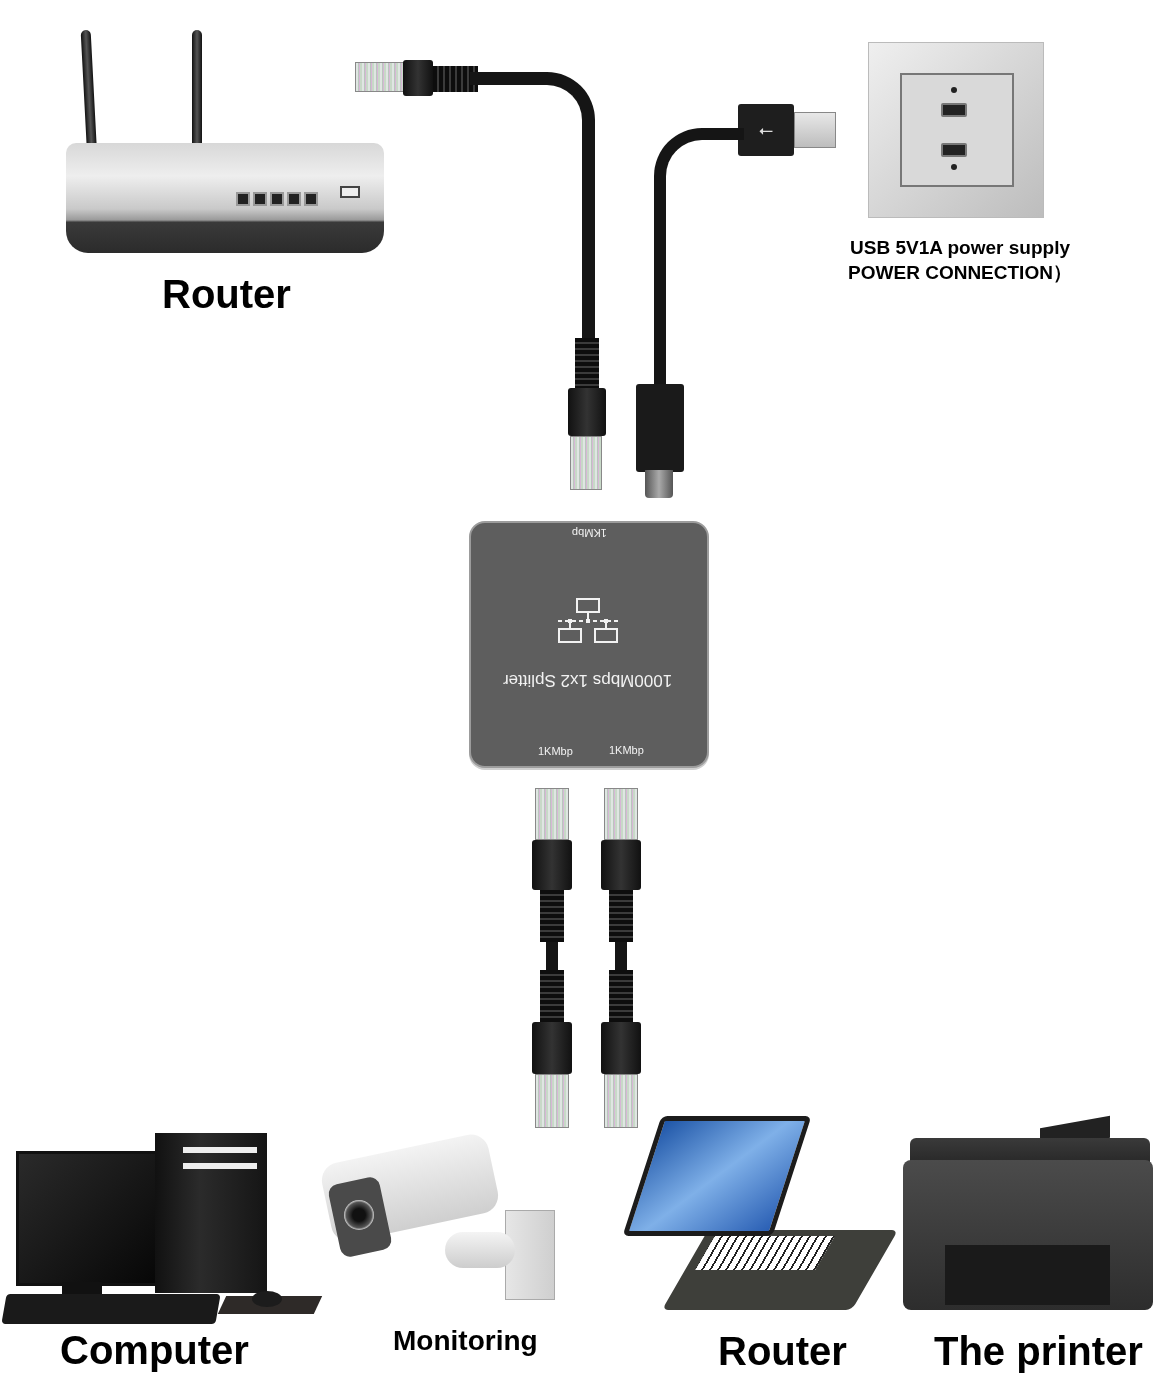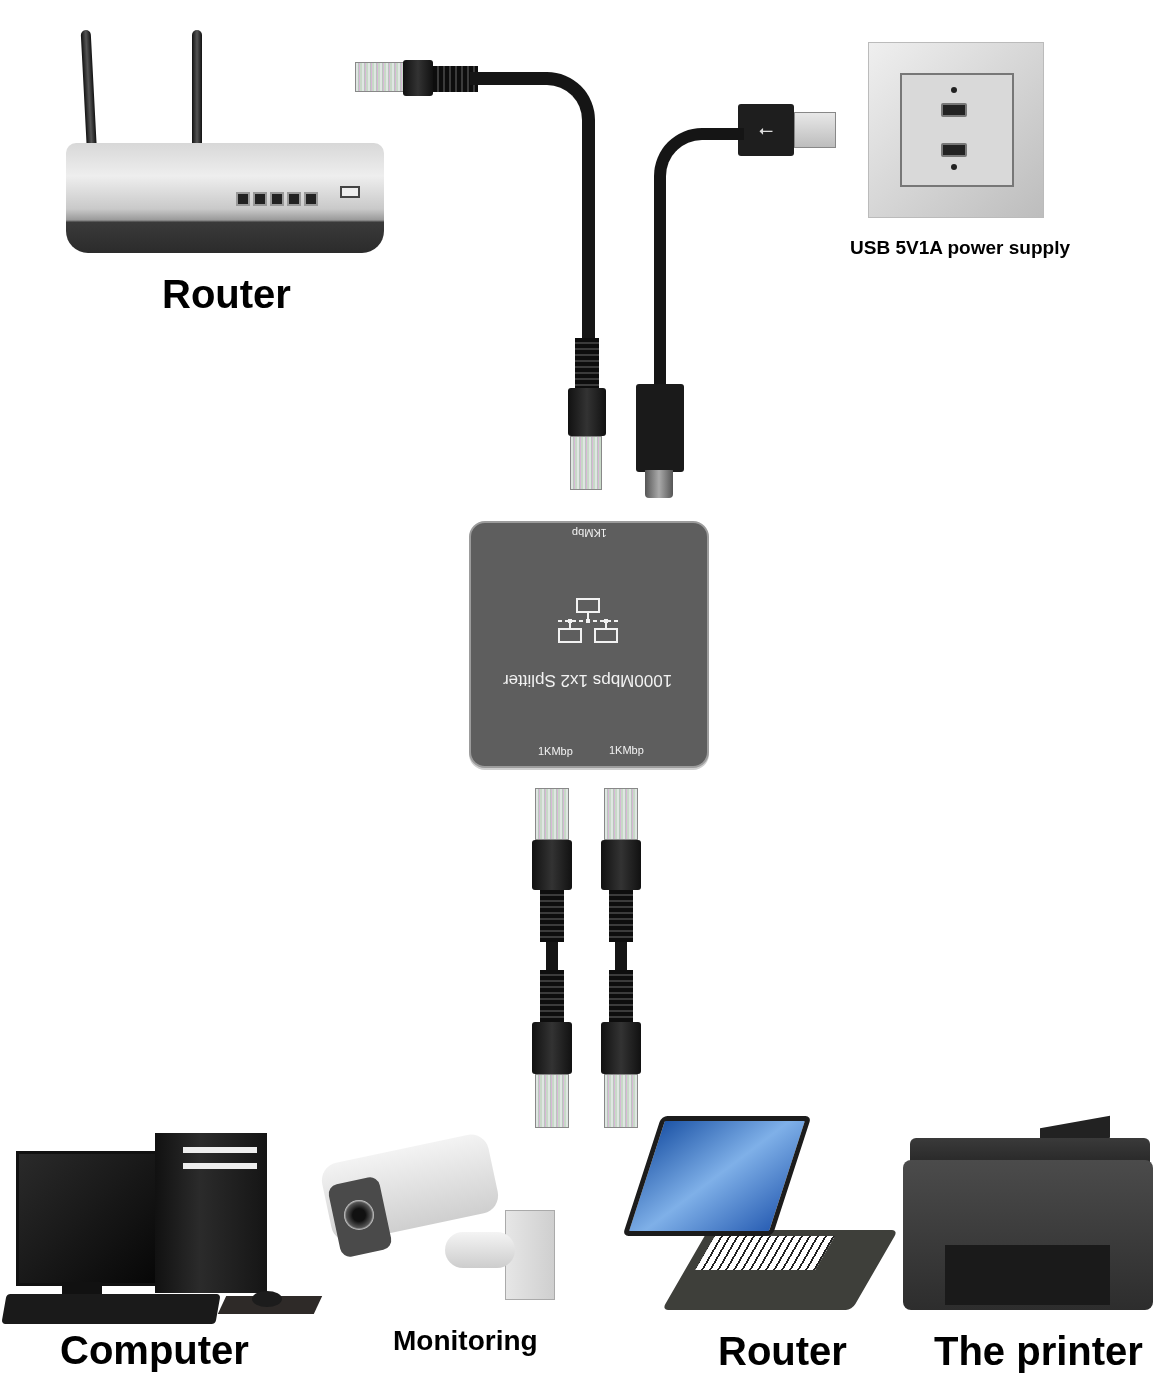--- a/index.html
+++ b/index.html
@@ -111,20 +111,21 @@
 
 <div class="abs socket-outer"></div>
 <div class="abs socket-inner"></div>
 <div class="abs socket-dot" style="left:951px;top:87px;"></div>
 <div class="abs socket-usb" style="left:941px;top:103px;"></div>
 <div class="abs socket-usb" style="left:941px;top:143px;"></div>
 <div class="abs socket-dot" style="left:951px;top:164px;"></div>
 
 <div class="abs power-text">
   <div>USB 5V1A power supply</div>
+  <div>POWER CONNECTION）</div>
 </div>
 
 <div class="abs splitter"></div>
 <div class="abs spl-text flip" style="left:572px;top:527px;font-size:11px;">1KMbp</div>
 <div class="abs" style="left:556px;top:597px;width:66px;height:48px;">
   <svg width="66" height="48" viewBox="0 0 66 48">
     <rect x="21" y="2" width="22" height="13" fill="none" stroke="#f2f2f2" stroke-width="2"></rect>
     <line x1="32" y1="15" x2="32" y2="24" stroke="#f2f2f2" stroke-width="2"></line>
     <line x1="2" y1="24" x2="64" y2="24" stroke="#f2f2f2" stroke-width="2" stroke-dasharray="4 3"></line>
     <rect x="12" y="22" width="4" height="4" fill="#f2f2f2"></rect>

